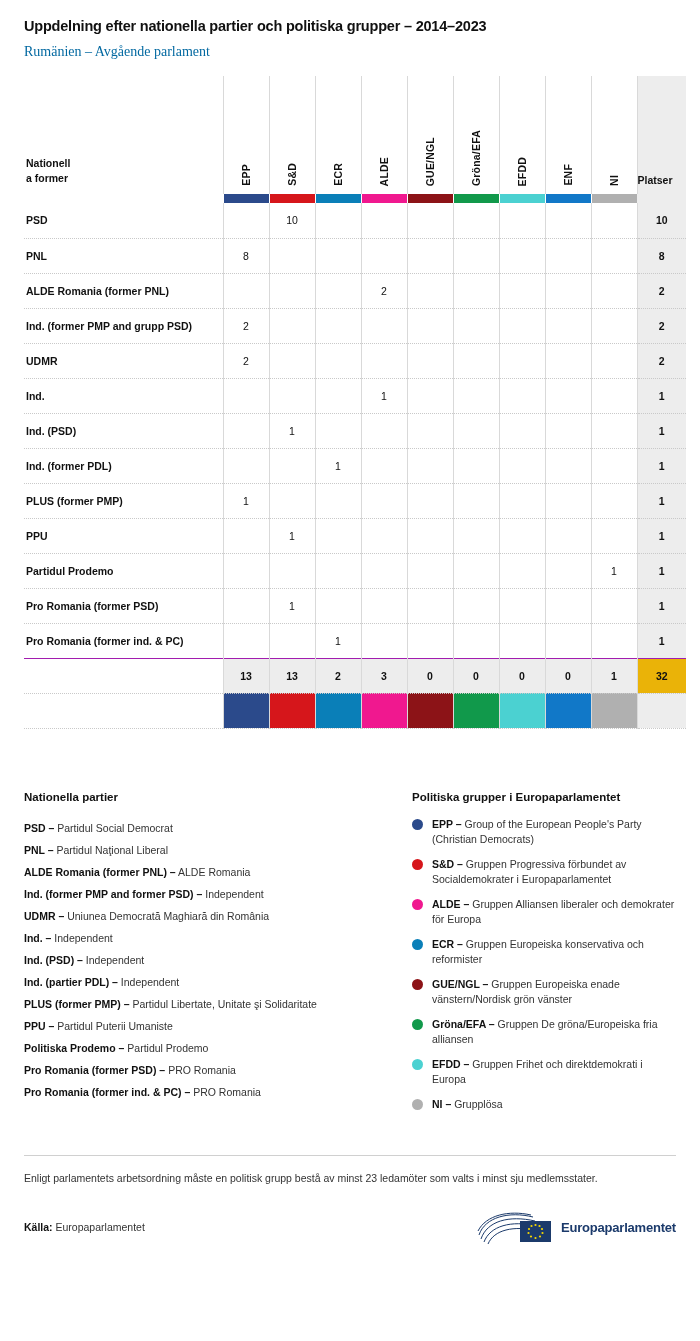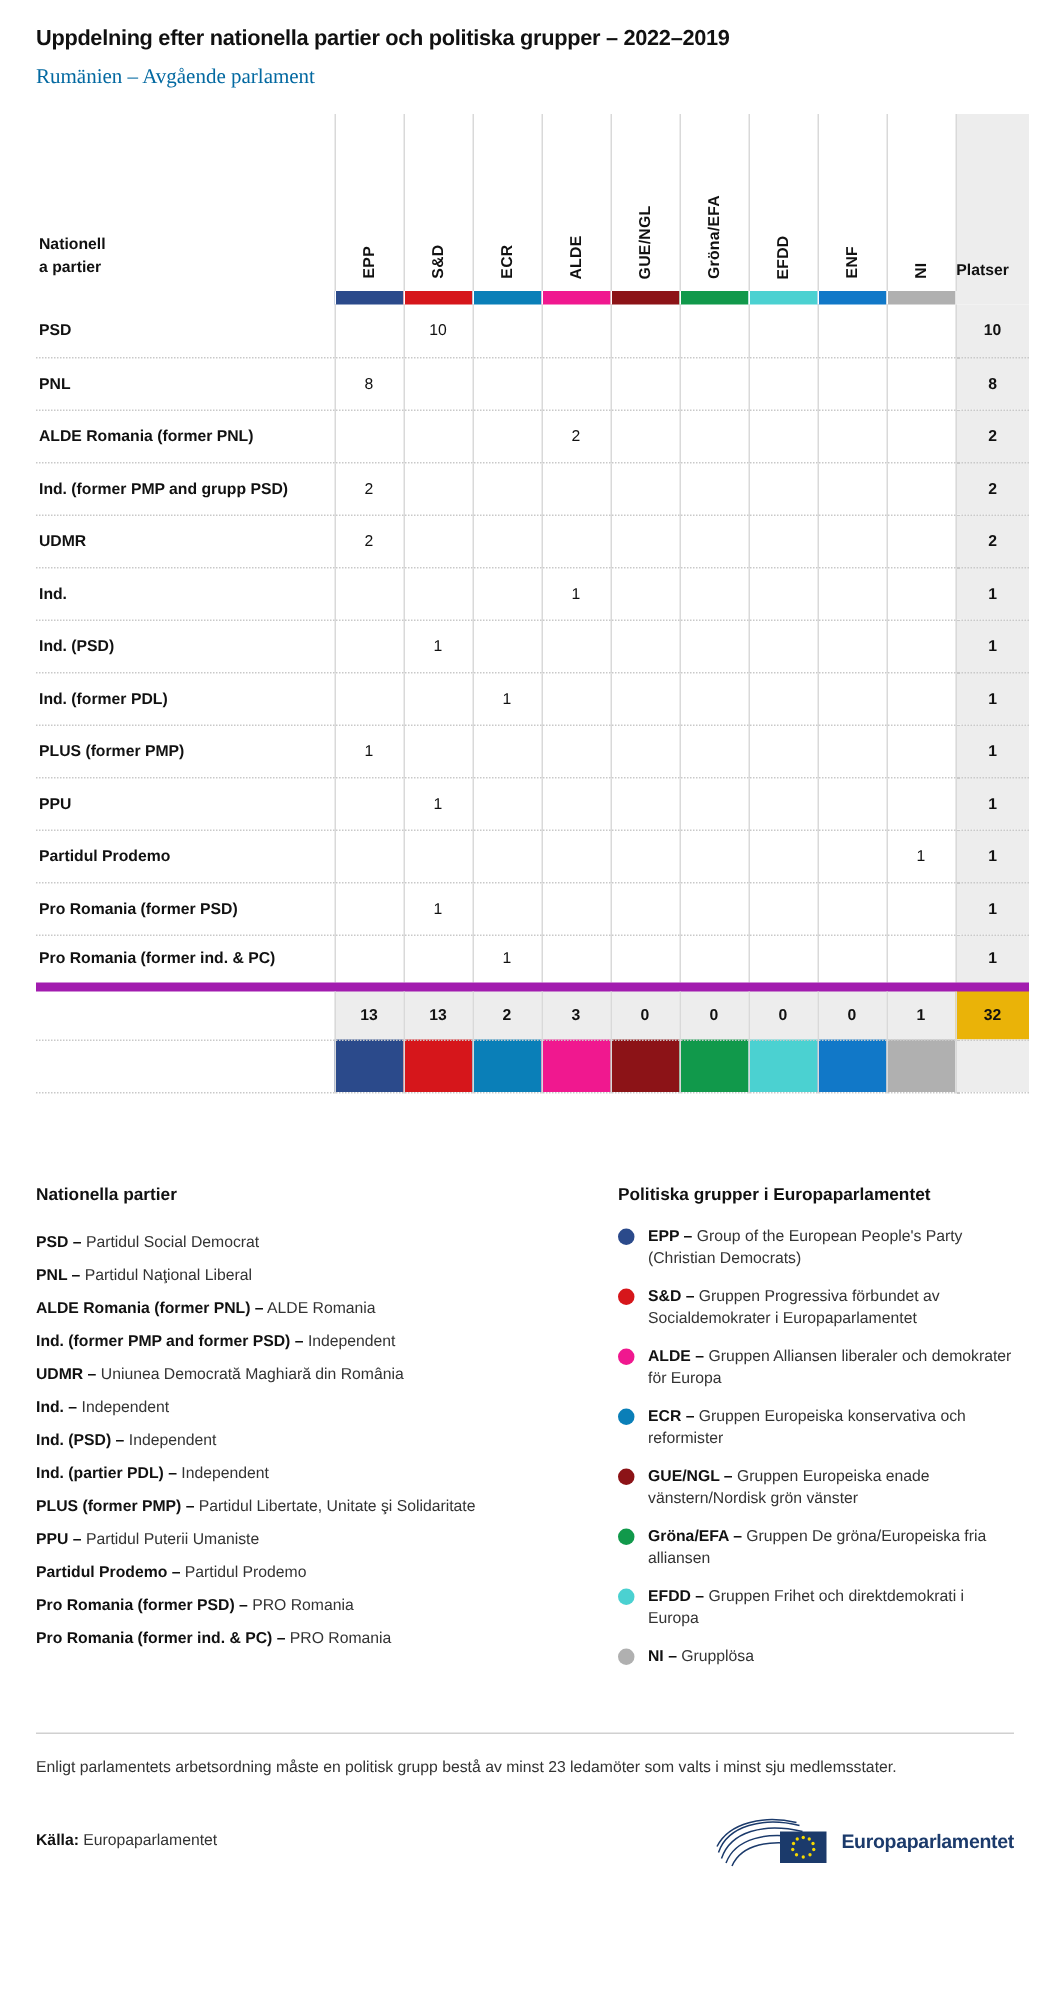--- a/index.html
+++ b/index.html
@@ -123,21 +123,21 @@
   tbody.body tr:first-child td { border-top: none; }
 
   
   tr.totals td {
     height: 38px;
     font-size: 11px;
     font-weight: bold;
     text-align: center;
     background: #ededed;
     border-left: 1px solid #d9d9d9;
-    border-top: 6px solid #a21caf;
+    border-top: 1px solid #a21caf;
     color: #111;
   }
   tr.totals td.party { border-left: none; background: #ffffff; }
   tr.totals td.grand { background: #eab308; }
 
   .bottom-strip-row td {
     padding: 0;
     height: 9px;
     border-left: 1px solid #ffffff;
   }
@@ -215,21 +215,21 @@
     color: #1b3a6b;
     letter-spacing: -0.2px;
   }
 </style>
 </head>
 <body>
 
 <div class="page">
 
   <div class="header">
-    <h1 class="title">Uppdelning efter nationella partier och politiska grupper – 2022–2019</h1>
+    <h1 class="title">Uppdelning efter nationella partier och politiska grupper – 2014–2023</h1>
     <h2 class="subtitle">Rumänien – Avgående parlament</h2>
   </div>
 
   <div class="table-wrap">
     <table class="main">
       <colgroup>
         <col class="party">
         <col class="grp">
           <col class="grp">
           <col class="grp">
@@ -239,21 +239,21 @@
           <col class="grp">
           <col class="grp">
           <col class="grp">
         <col class="tot">
       </colgroup>
       <thead>
         <tr class="hdr-row">
           <th class="first">
             <div class="nat-label">
               <div>Nationell</div>
-              <div>a partier</div>
+              <div>a former</div>
             </div>
           </th>
           <th>
               <div class="vcell">
                 <span class="vert-label">EPP</span>
               </div>
             </th>
           <th>
               <div class="vcell">
                 <span class="vert-label">S&amp;D</span>
@@ -518,21 +518,21 @@
       <div class="nat-entry"><b>PSD –</b> <span>Partidul Social Democrat</span></div>
       <div class="nat-entry"><b>PNL –</b> <span>Partidul Naţional Liberal</span></div>
       <div class="nat-entry"><b>ALDE Romania (former PNL) –</b> <span>ALDE Romania</span></div>
       <div class="nat-entry"><b>Ind. (former PMP and former PSD) –</b> <span>Independent</span></div>
       <div class="nat-entry"><b>UDMR –</b> <span>Uniunea Democrată Maghiară din România</span></div>
       <div class="nat-entry"><b>Ind. –</b> <span>Independent</span></div>
       <div class="nat-entry"><b>Ind. (PSD) –</b> <span>Independent</span></div>
       <div class="nat-entry"><b>Ind. (partier PDL) –</b> <span>Independent</span></div>
       <div class="nat-entry"><b>PLUS (former PMP) –</b> <span>Partidul Libertate, Unitate şi Solidaritate</span></div>
       <div class="nat-entry"><b>PPU –</b> <span>Partidul Puterii Umaniste</span></div>
-      <div class="nat-entry"><b>Partidul Prodemo –</b> <span>Partidul Prodemo</span></div>
+      <div class="nat-entry"><b>Politiska Prodemo –</b> <span>Partidul Prodemo</span></div>
       <div class="nat-entry"><b>Pro Romania (former PSD) –</b> <span>PRO Romania</span></div>
       <div class="nat-entry"><b>Pro Romania (former ind. &amp; PC) –</b> <span>PRO Romania</span></div>
     </div>
 
     <div class="legend-col right">
       <div class="legend-head">Politiska grupper i Europaparlamentet</div>
       <div class="grp-entry">
           <span class="dot" style="background:#2b4a8b"></span>
           <span><b>EPP –</b> <span>Group of the European People's Party (Christian Democrats)</span></span>
         </div>

